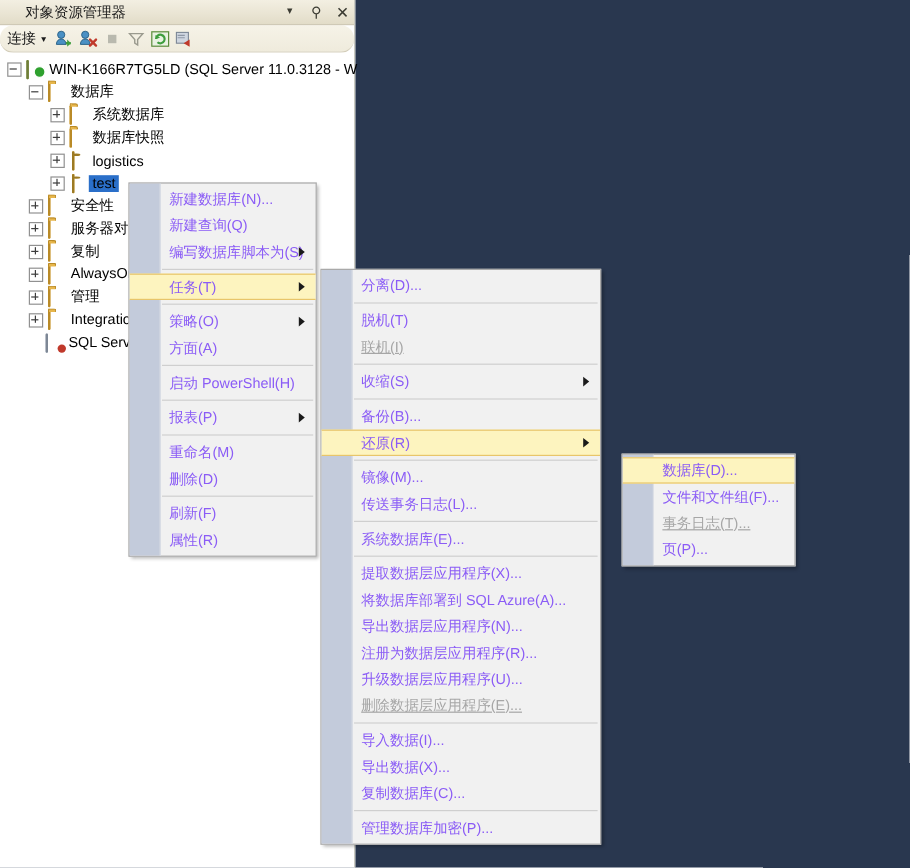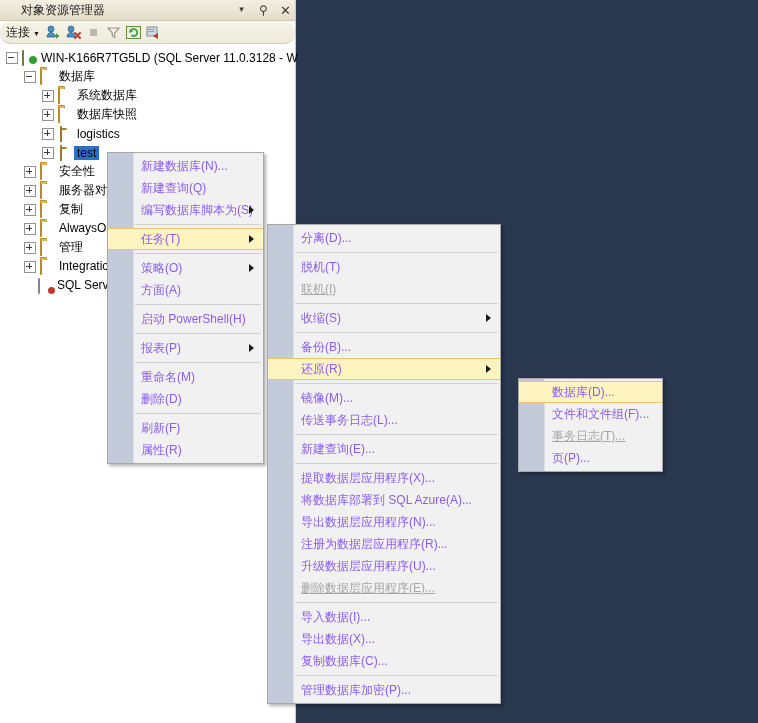--- a/index.html
+++ b/index.html
@@ -486,21 +486,21 @@
   <div class="msep"></div>
   <div class="mi">备份(B)...</div>
   <div class="mi hl">
     <span>还原(R)</span>
     <span class="arrow"></span>
   </div>
   <div class="msep"></div>
   <div class="mi">镜像(M)...</div>
   <div class="mi">传送事务日志(L)...</div>
   <div class="msep"></div>
-  <div class="mi">新建查询(E)...</div>
+  <div class="mi">系统数据库(E)...</div>
   <div class="msep"></div>
   <div class="mi">提取数据层应用程序(X)...</div>
   <div class="mi">将数据库部署到 SQL Azure(A)...</div>
   <div class="mi">导出数据层应用程序(N)...</div>
   <div class="mi">注册为数据层应用程序(R)...</div>
   <div class="mi">升级数据层应用程序(U)...</div>
   <div class="mi disabled">删除数据层应用程序(E)...</div>
   <div class="msep"></div>
   <div class="mi">导入数据(I)...</div>
   <div class="mi">导出数据(X)...</div>

